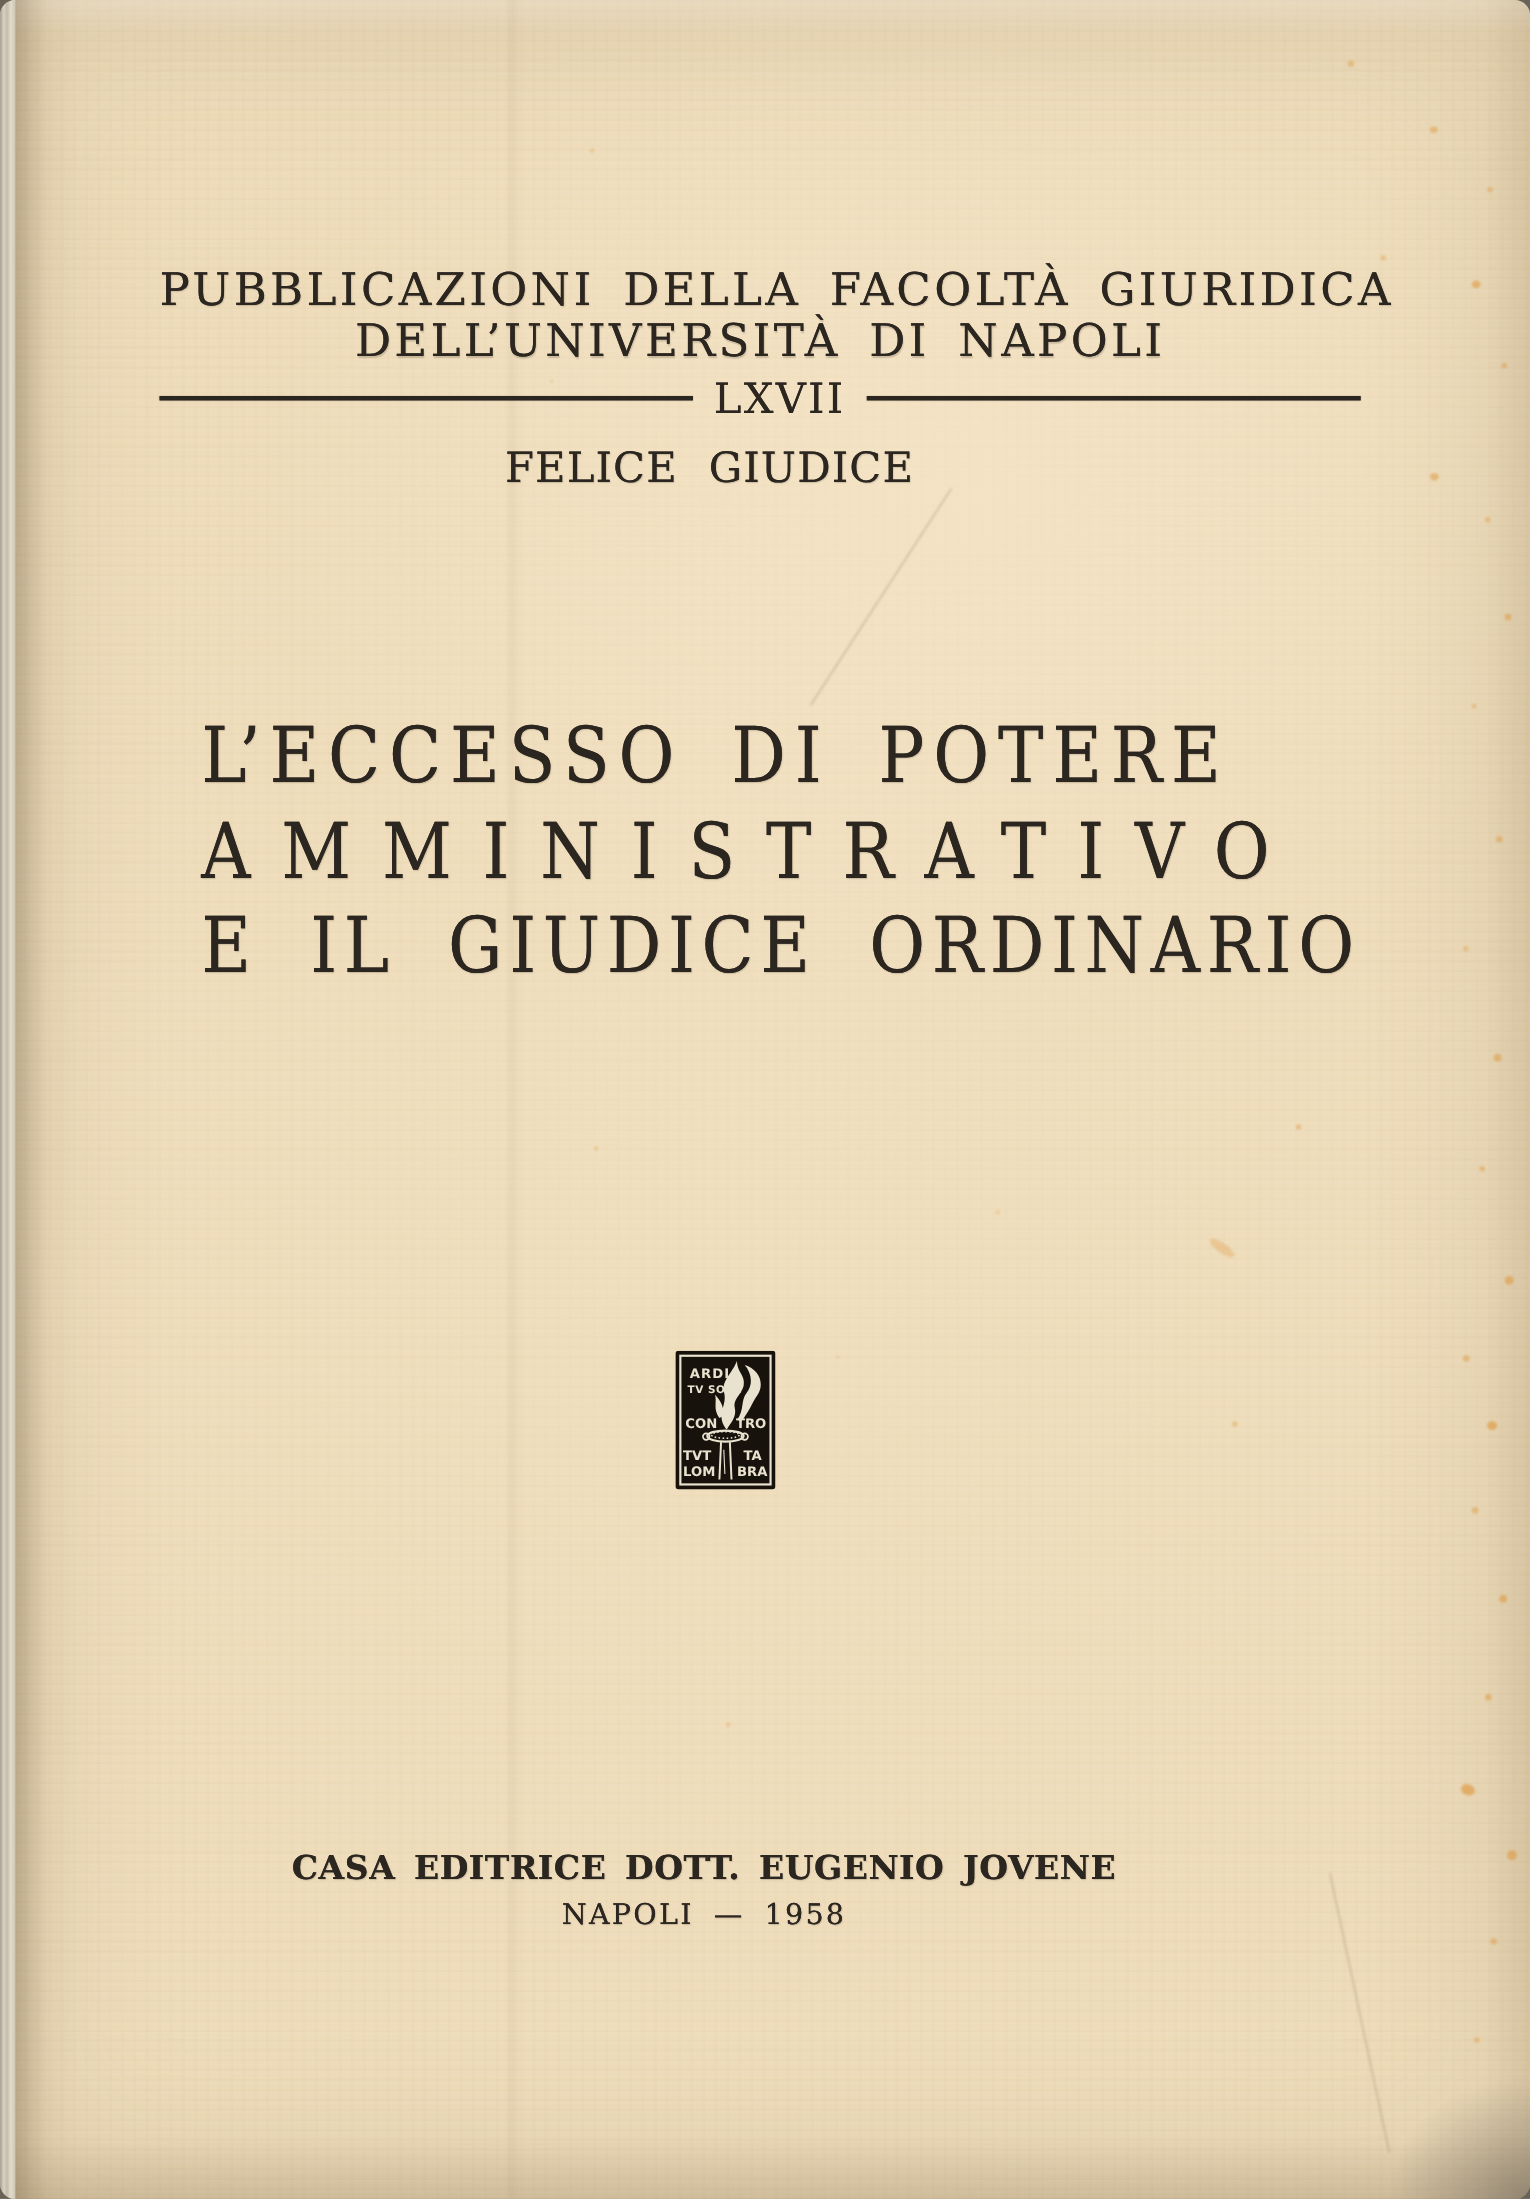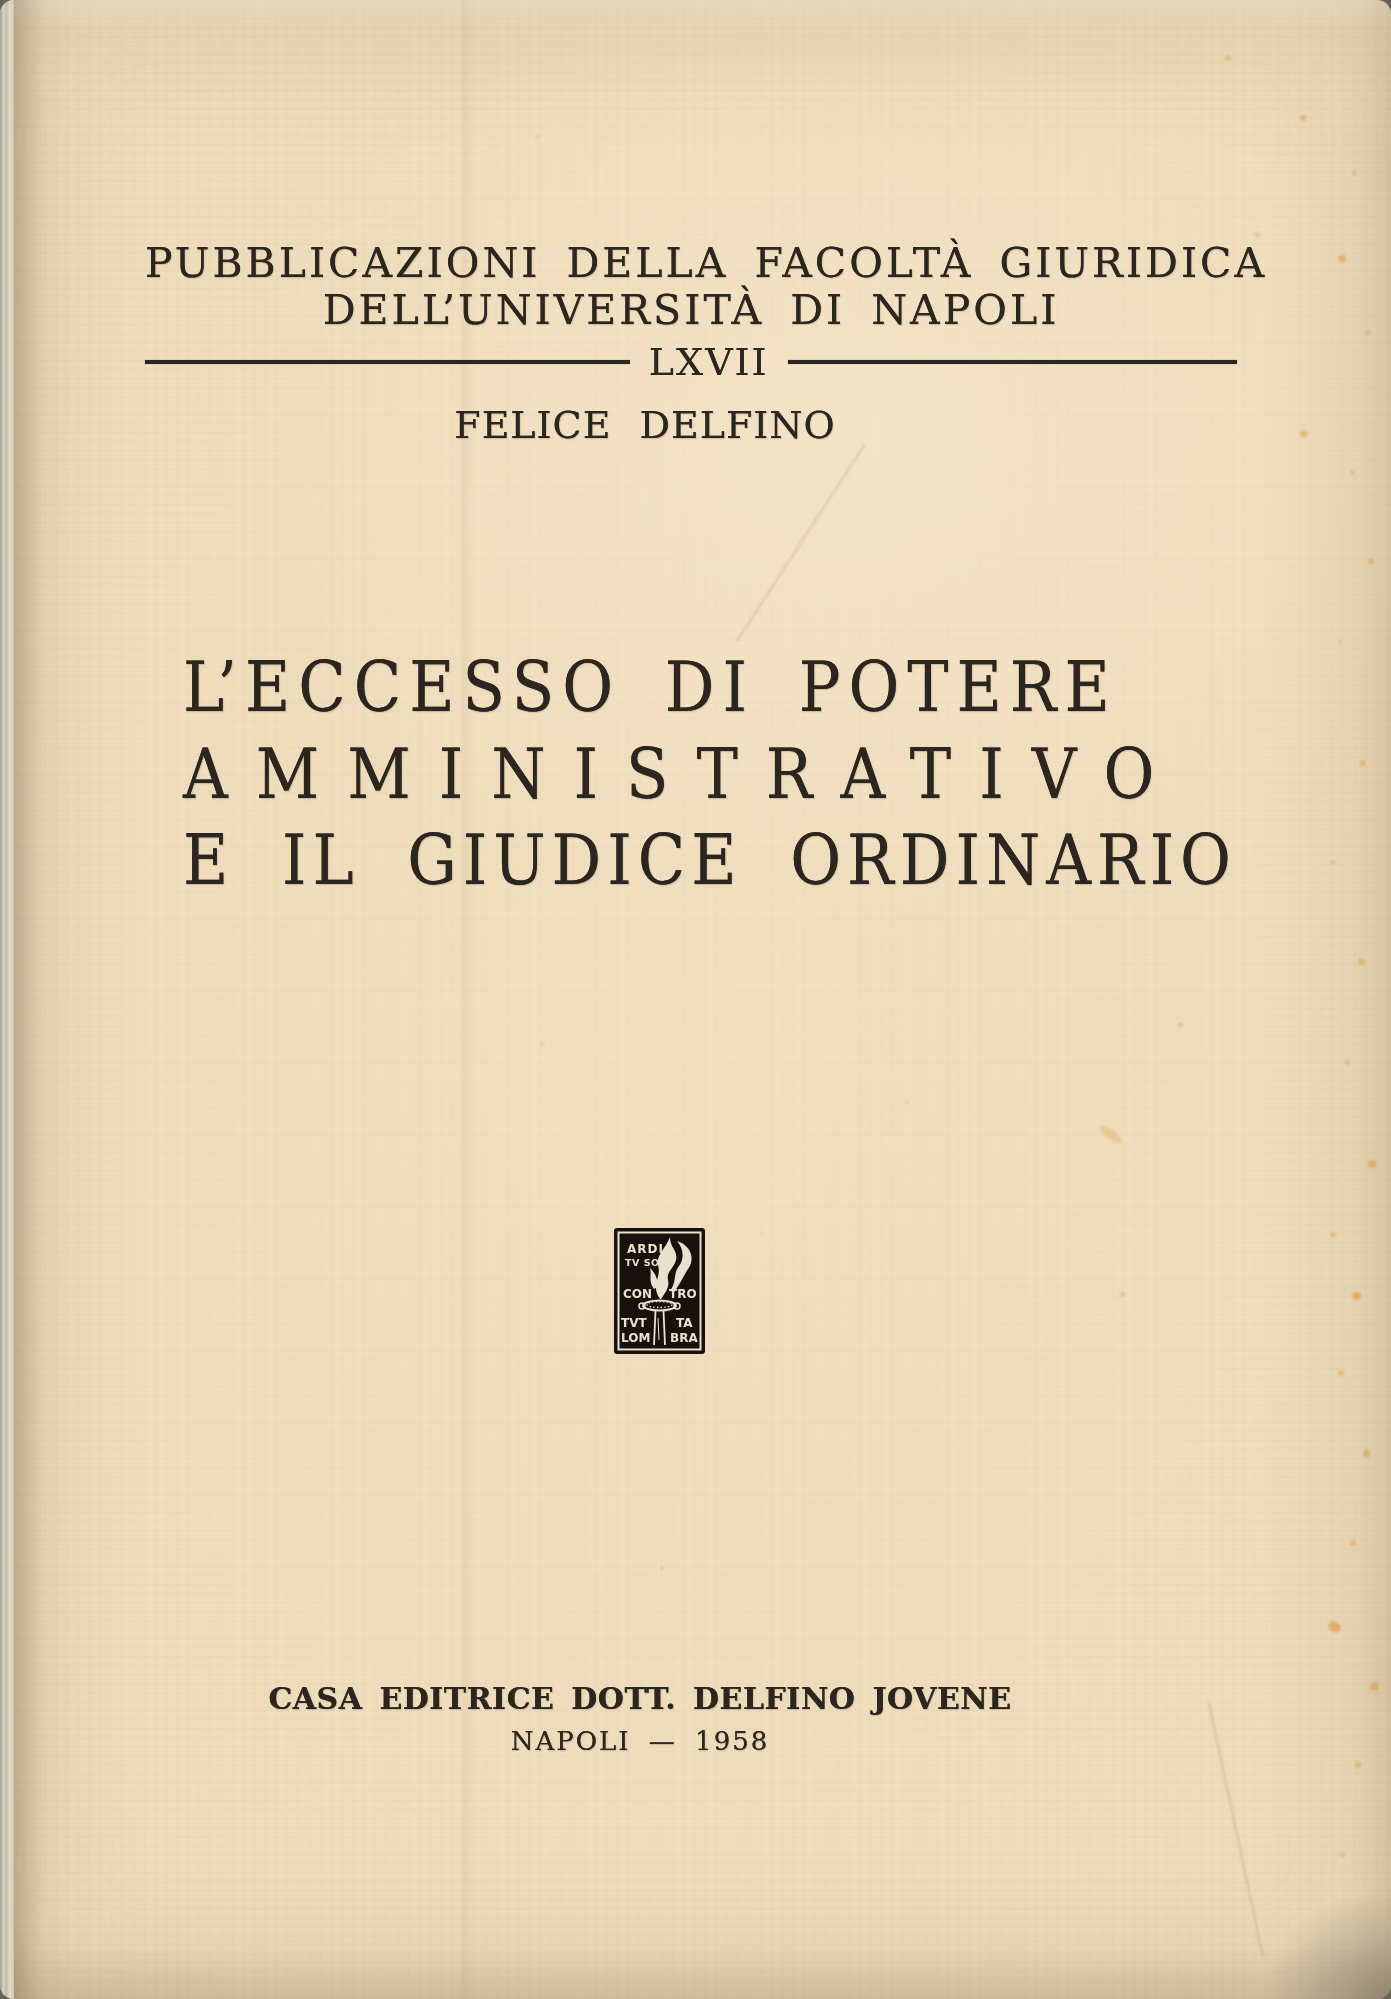--- a/index.html
+++ b/index.html
@@ -87,21 +87,21 @@
 
   <div class="ink centerband header-line" style="top:243px;">PUBBLICAZIONI DELLA FACOLTÀ GIURIDICA</div>
   <div class="ink centerband header-line" style="top:290px;">DELL’UNIVERSITÀ DI NAPOLI</div>
 
   <div class="series-row">
     <div class="rule rule-left"></div>
     <div class="series-num">LXVII</div>
     <div class="rule rule-right"></div>
   </div>
 
-  <div class="ink author-line">FELICE DELFINO</div>
+  <div class="ink author-line">FELICE GIUDICE</div>
 
   <div class="ink title-line title-1">L’ECCESSO DI POTERE</div>
   <div class="ink title-line title-2">AMMINISTRATIVO</div>
   <div class="ink title-line title-3">E IL GIUDICE ORDINARIO</div>
 
   <div class="emblem">
     <svg viewBox="0 0 91 126" xmlns="http://www.w3.org/2000/svg">
       <rect x="0" y="0" width="91" height="126" rx="3" fill="#17130c"></rect>
       <rect x="4.5" y="4.5" width="82" height="117" fill="none" stroke="#e9e2cf" stroke-width="2"></rect>
 
@@ -122,21 +122,21 @@
       <text x="11" y="38" font-size="9.5" letter-spacing="0.5">TV SOLA</text>
       <text x="9" y="70" font-size="12">CON</text>
       <text x="55" y="70" font-size="12">TRO</text>
       <text x="7" y="99" font-size="12">TVT</text>
       <text x="62" y="99" font-size="12">TA</text>
       <text x="7" y="114" font-size="12">LOM</text>
       <text x="56" y="114" font-size="12">BRA</text>
     </svg>
   </div>
 
-  <div class="ink publisher-line">CASA EDITRICE DOTT. DELFINO JOVENE</div>
+  <div class="ink publisher-line">CASA EDITRICE DOTT. EUGENIO JOVENE</div>
   <div class="ink place-line">NAPOLI — 1958</div>
 
   <div class="scratch" style="left:800px;top:425px;width:2px;height:235px;transform:rotate(33deg);background:rgba(150,125,95,0.28);filter:blur(1px);"></div>
   <div class="scratch" style="left:1235px;top:1700px;width:2px;height:260px;transform:rotate(-12deg);background:rgba(140,120,95,0.25);filter:blur(1.2px);"></div>
 
   <div id="stains">
       <div class="stain" style="left: 1225px; top: 55px; width: 6px; height: 6px; opacity: 0.4; background: rgb(222, 149, 56); filter: blur(1.2px); transform: rotate(0deg);"></div>
       <div class="stain" style="left: 1300px; top: 115px; width: 7px; height: 6px; opacity: 0.45; background: rgb(222, 149, 56); filter: blur(1.2px); transform: rotate(0deg);"></div>
       <div class="stain" style="left: 1352px; top: 170px; width: 5px; height: 5px; opacity: 0.4; background: rgb(222, 149, 56); filter: blur(1.2px); transform: rotate(0deg);"></div>
       <div class="stain" style="left: 1338px; top: 255px; width: 8px; height: 7px; opacity: 0.55; background: rgb(222, 149, 56); filter: blur(1.2px); transform: rotate(0deg);"></div>

